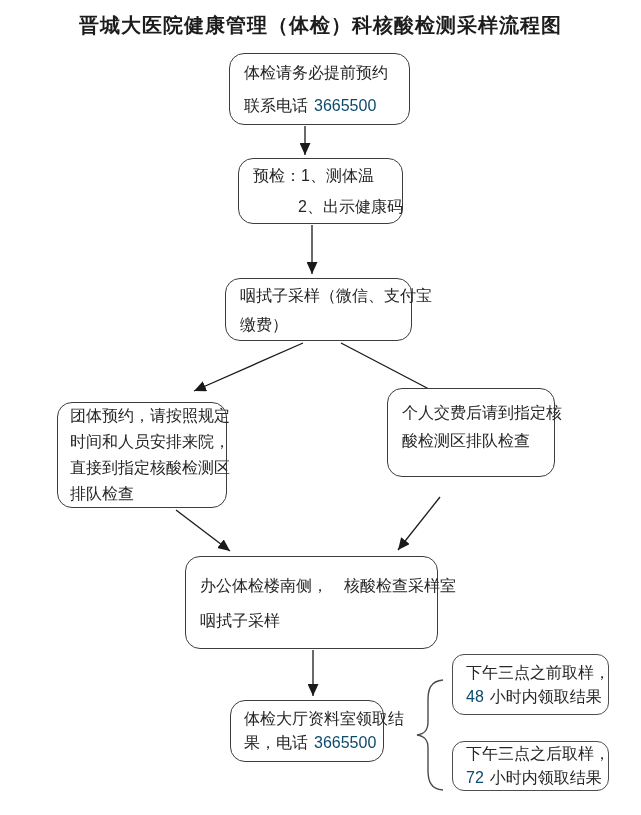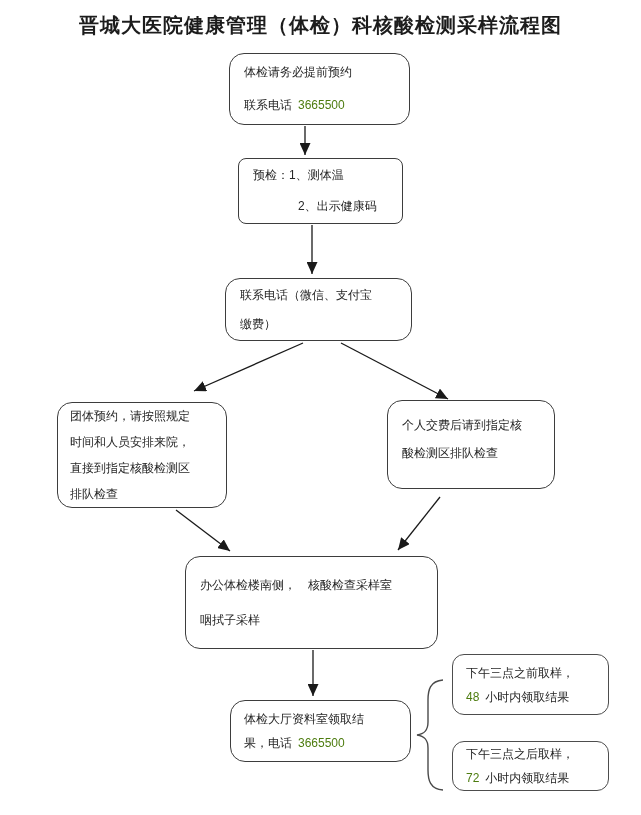--- a/index.html
+++ b/index.html
@@ -22,37 +22,37 @@
   .overlay{
     position:absolute;left:0;top:0;width:641px;height:815px;
     pointer-events:none;
   }
   .node{
     position:absolute;
     box-sizing:border-box;
     background:#ffffff;
     border:1.4px solid #3d3d3d;
     border-radius:15px;
-    font-size:12px;
+    font-size:16px;
     display:flex;flex-direction:column;justify-content:center;
     padding:6px 14px;
   }
   .node .line{white-space:nowrap;}
-  .num{color:#4d7c0f;}
+  .num{color:#0c4a6e;}
   .sp{display:inline-block;width:6px;}
 
   #box-appointment{left:229px;top:53px;width:181px;height:72px;line-height:33px;}
-  #box-precheck{left:238px;top:158px;width:165px;height:66px;line-height:31px;border-radius:8px;}
+  #box-precheck{left:238px;top:158px;width:165px;height:66px;line-height:31px;}
   #box-precheck .indent{padding-left:45px;}
   #box-payment{left:225px;top:278px;width:187px;height:63px;line-height:29px;}
   #box-group{left:57px;top:402px;width:170px;height:106px;line-height:26px;padding:6px 12px;}
-  #box-individual{left:387px;top:400px;width:168px;height:89px;line-height:28px;justify-content:flex-start;padding-top:10px;}
+  #box-individual{left:387px;top:388px;width:168px;height:89px;line-height:28px;justify-content:flex-start;padding-top:10px;}
   #box-sampling{left:185px;top:556px;width:253px;height:93px;line-height:35px;padding:4px 14px;}
   #box-sampling .centered{}
-  #box-result{left:230px;top:700px;width:181px;height:62px;line-height:24px;padding:6px 13px;}
+  #box-result{left:230px;top:700px;width:154px;height:62px;line-height:24px;padding:6px 13px;}
   .note{
     border:1.2px solid #4d4d4d;
     border-radius:12px;
     line-height:24px;
     padding:10px 13px;
   }
   #note-before{left:452px;top:654px;width:157px;height:61px;}
   #note-after{left:452px;top:741px;width:157px;height:50px;}
 </style>
 </head>
@@ -82,21 +82,21 @@
     <div class="line">体检请务必提前预约</div>
     <div class="line"><span>联系电话</span><span class="sp"></span><span class="num">3665500</span></div>
   </div>
 
   <div class="node" id="box-precheck">
     <div class="line">预检：1、测体温</div>
     <div class="line indent">2、出示健康码</div>
   </div>
 
   <div class="node" id="box-payment">
-    <div class="line">联系电话（微信、支付宝</div>
+    <div class="line">咽拭子采样（微信、支付宝</div>
     <div class="line">缴费）</div>
   </div>
 
   <div class="node" id="box-group">
     <div class="line">团体预约，请按照规定</div>
     <div class="line">时间和人员安排来院，</div>
     <div class="line">直接到指定核酸检测区</div>
     <div class="line">排队检查</div>
   </div>
 

